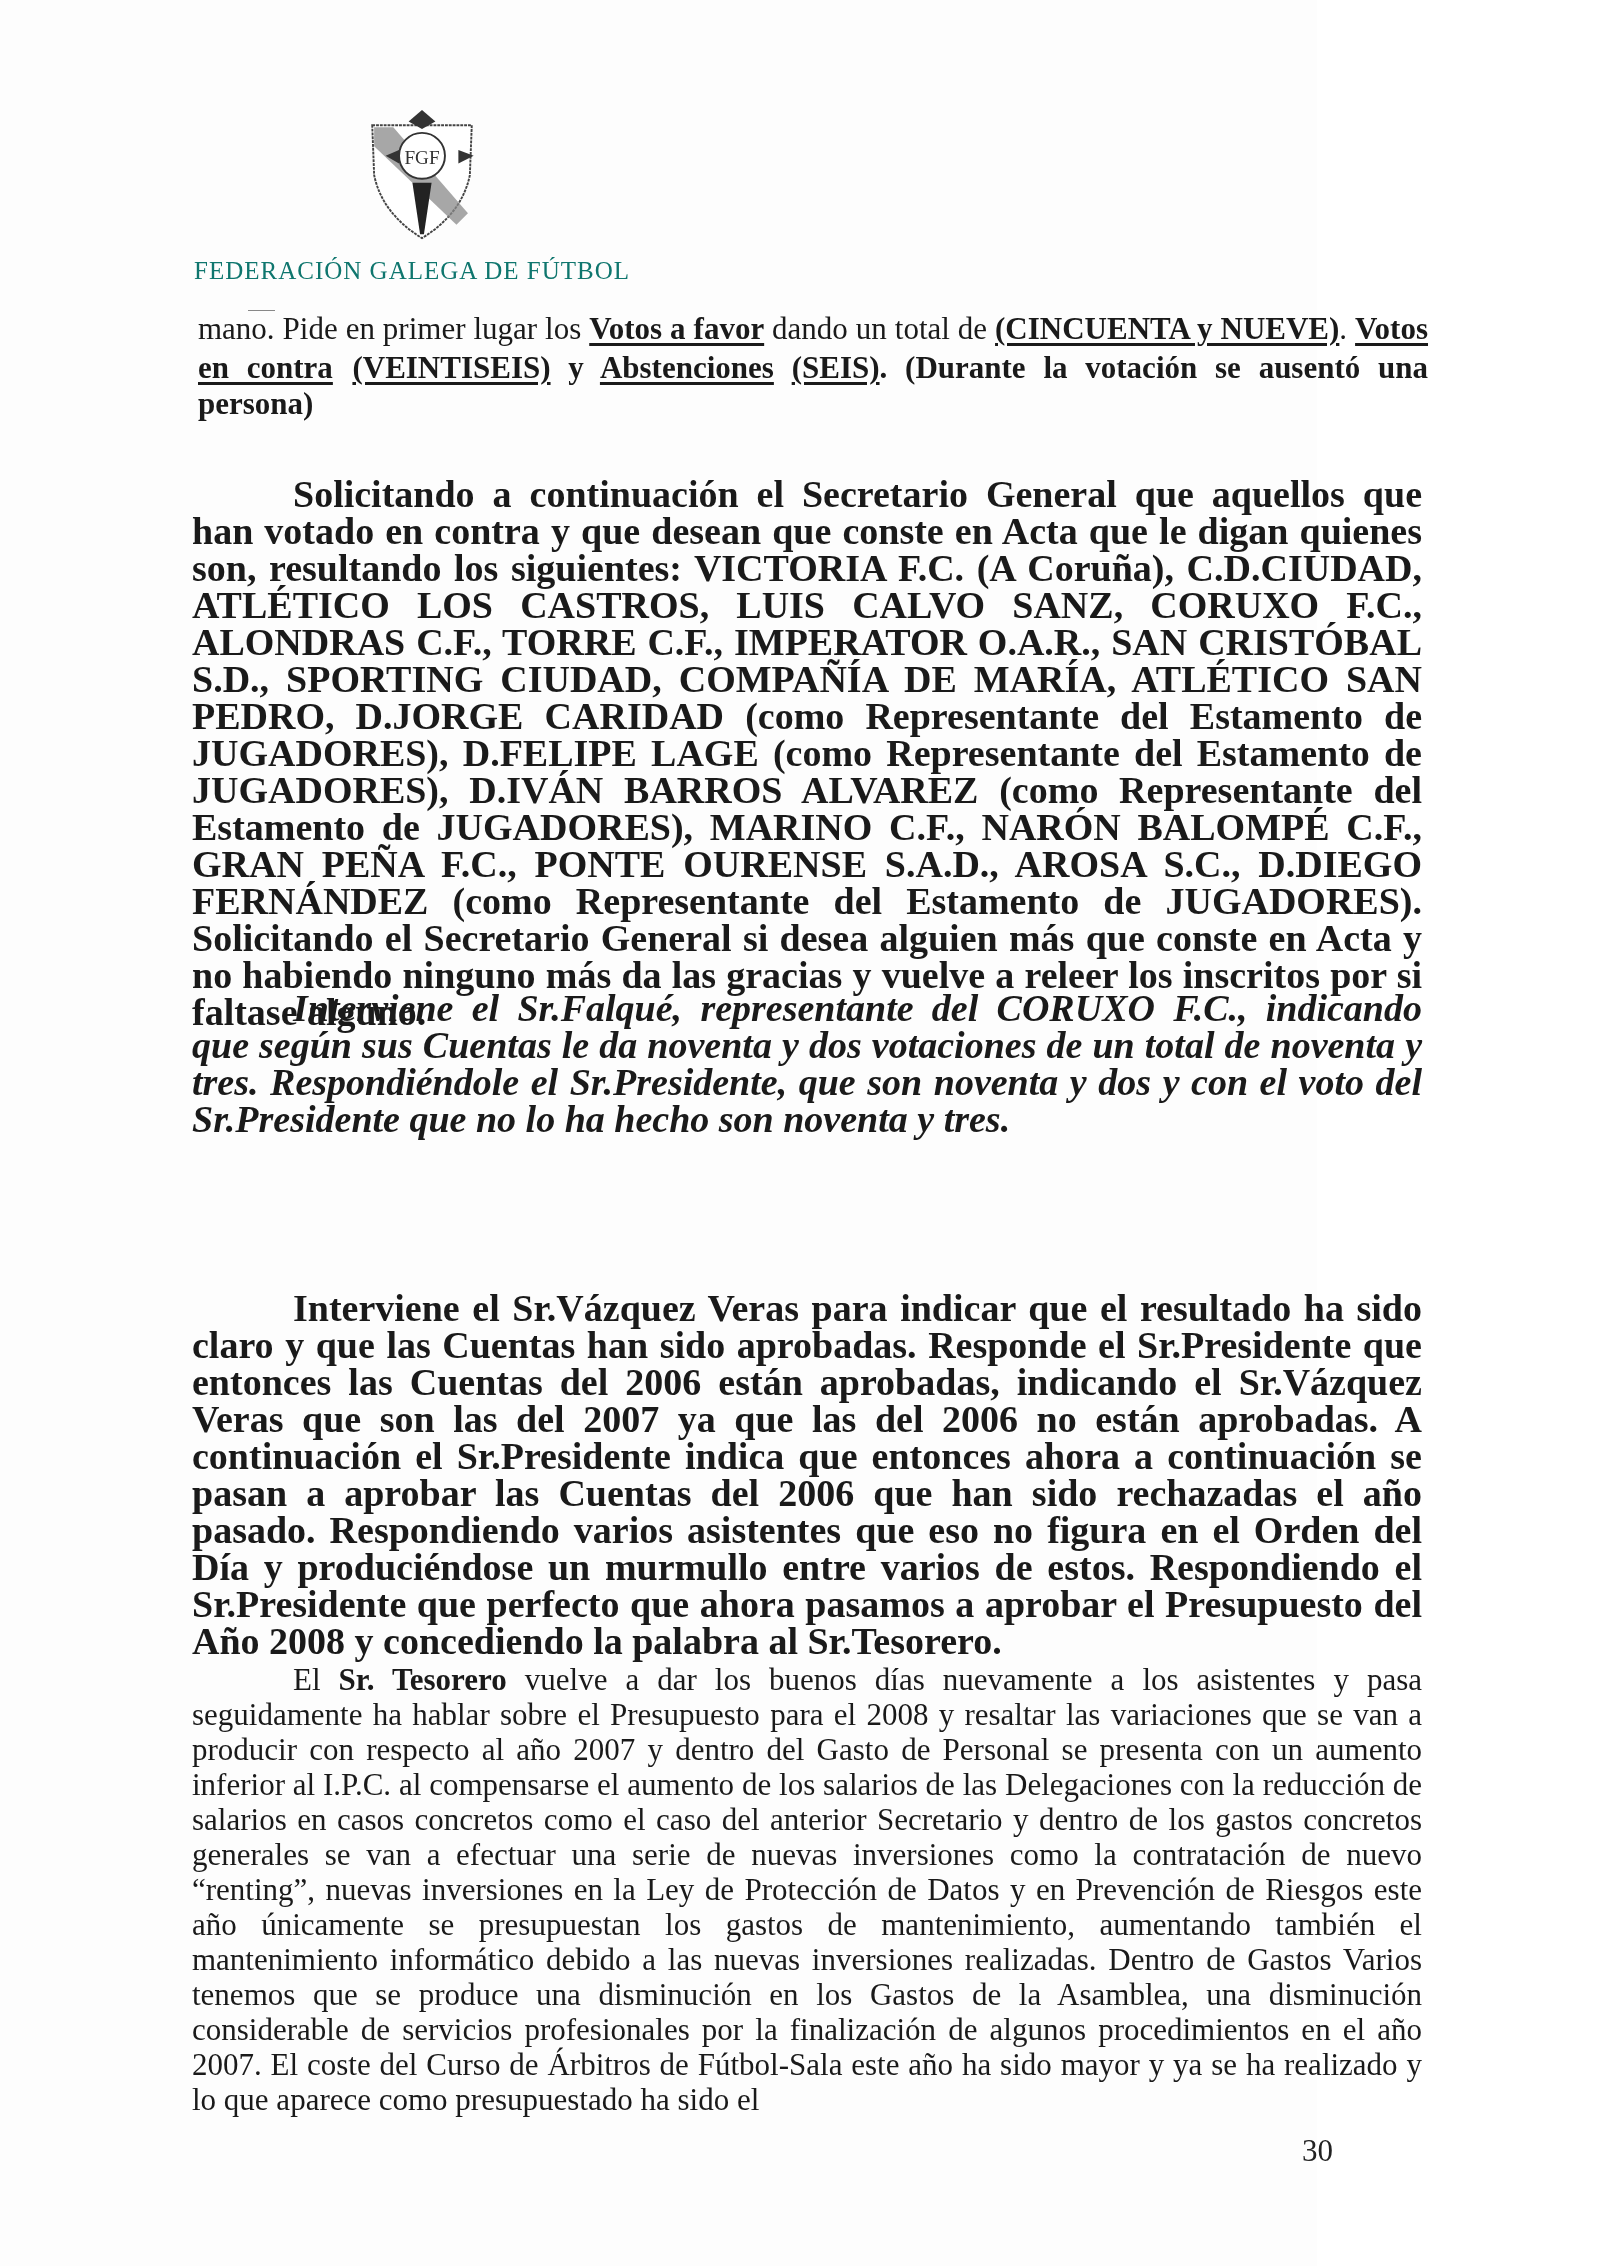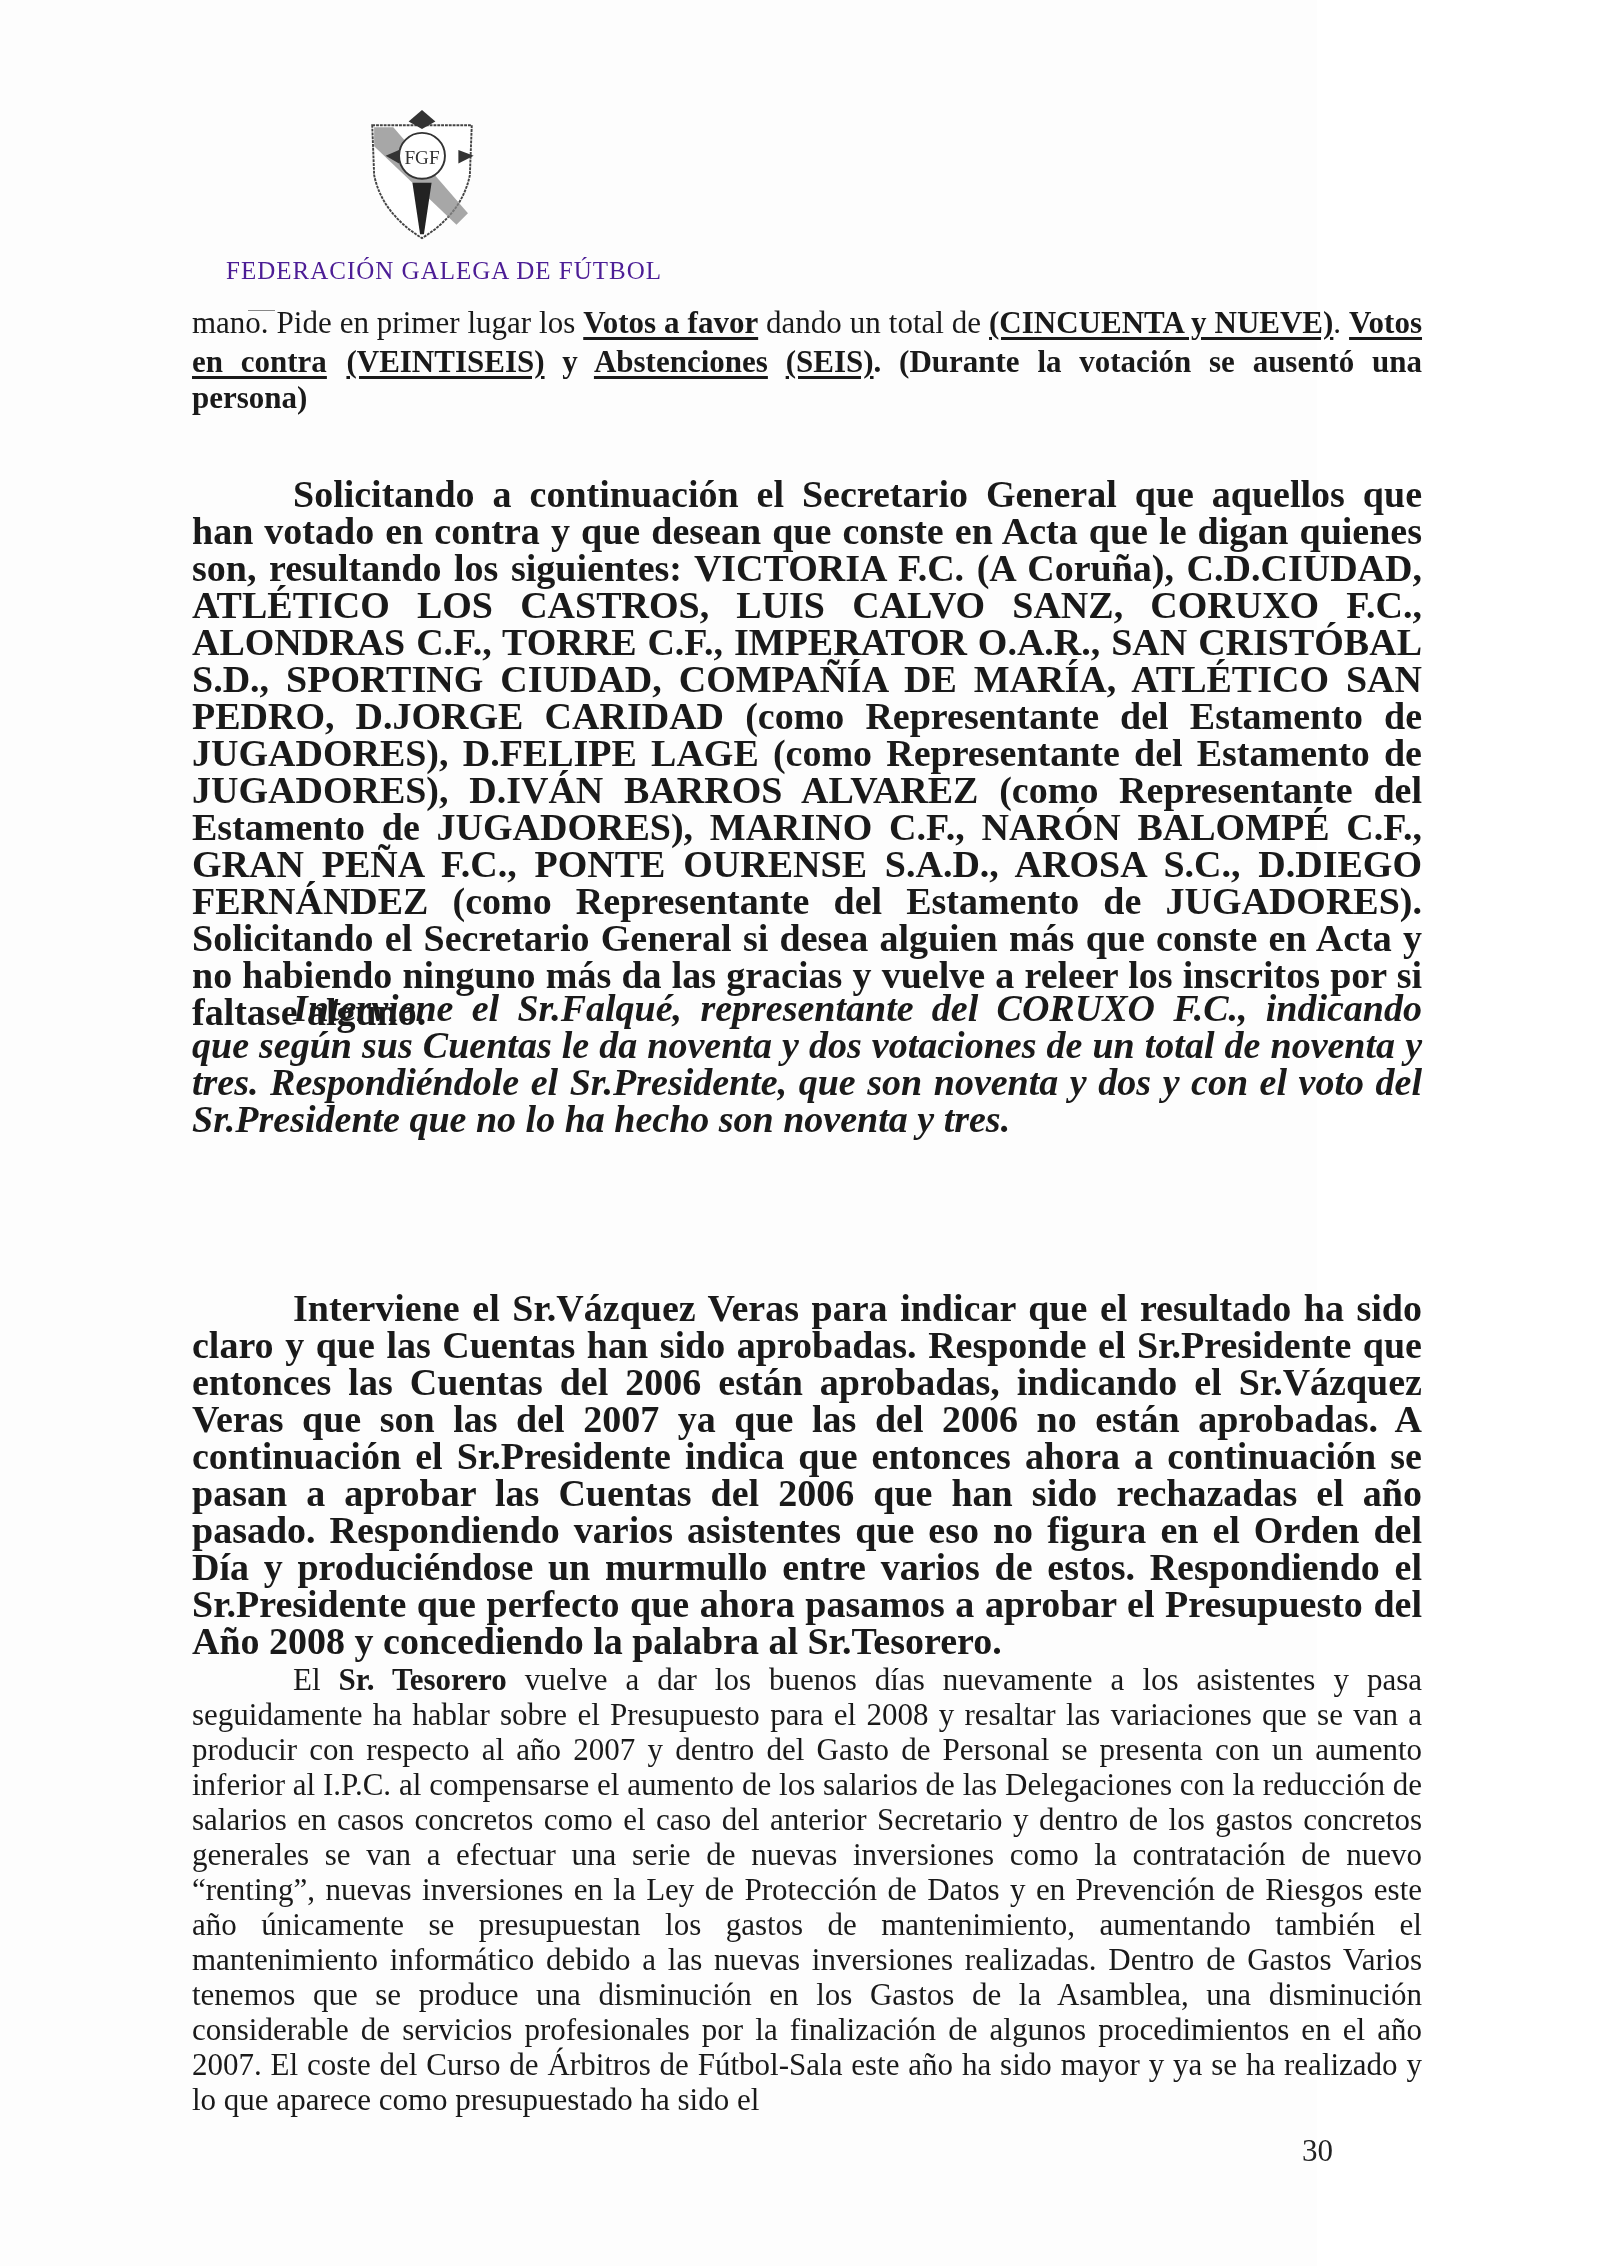--- a/index.html
+++ b/index.html
@@ -1,19 +1,19 @@
 <!DOCTYPE html>
 <html><head>
 <meta charset="utf-8">
 <style>
   html, body { margin: 0; padding: 0; background: #ffffff; }
   body { width: 1616px; height: 2266px; position: relative; overflow: hidden; font-family: "Liberation Serif", serif; color: #1a1a1a; }
   .page { position: absolute; left: 0; top: 0; width: 1317px; height: 2266px; background: #fdfdfd; }
   .logo { position: absolute; left: 355px; top: 108px; width: 134px; height: 134px; }
-  .org-name { position: absolute; left: 226px; top: 257px; font-family: "Liberation Serif", serif; font-size: 25px; letter-spacing: 1px; color: #4c1d95; white-space: nowrap; }
+  .org-name { position: absolute; left: 194px; top: 257px; font-family: "Liberation Serif", serif; font-size: 25px; letter-spacing: 1px; color: #0f766e; white-space: nowrap; }
   .body-text { position: absolute; left: 192px; width: 1230px; text-align: justify; text-align-last: left; }
   .bold { font-family: "Liberation Serif", serif; font-weight: bold; font-size: 38px; line-height: 37px; }
   .normal { font-family: "Liberation Serif", serif; font-size: 31px; line-height: 36px; }
   .indent { text-indent: 101px; }
   .ul { text-decoration: underline; text-decoration-thickness: 2.9px; text-underline-offset: 3.8px; font-weight: bold; }
   .p0 { top: 305px; }
   .p1 { top: 476px; }
   .p2 { top: 990px; }
   .p3 { top: 1174px; }
   .p4 { top: 1290px; }
@@ -33,21 +33,21 @@
     <path d="M108 44 L124 50 L108 58 Z" fill="#333"></path>
     <path d="M32 50 L46 44 L46 58 Z" fill="#333"></path>
     <path d="M60 78 L80 78 L72 132 L68 132 Z" fill="#222"></path>
     <circle cx="70" cy="50" r="24" fill="#fff" stroke="#333" stroke-width="2"></circle>
     <text x="70" y="58" text-anchor="middle" font-family="Liberation Serif, serif" font-size="20" fill="#333">FGF</text>
   </svg>
 
   <div class="org-name">FEDERACIÓN GALEGA DE FÚTBOL</div>
   <div class="small-rule"></div>
 
-  <p class="body-text normal p0" style="margin:0;">
+  <p class="body-text normal p0" style="margin:6px;">
     <span>mano. Pide en primer lugar los </span><span class="ul">Votos a favor</span><span> dando un total de </span><span class="ul">(CINCUENTA y NUEVE)</span><span>. </span><span class="ul">Votos en contra</span><span class="bold">  </span><span class="ul">(VEINTISEIS)</span><span style="font-weight:bold"> y </span><span class="ul">Abstenciones</span><span> </span><span class="ul">(SEIS)</span><span style="font-weight:bold">. (Durante la votación se ausentó una persona)</span>
   </p>
 
   <p class="body-text bold indent p1" style="margin:0;">Solicitando a continuación el Secretario General que aquellos que han votado en contra y que desean que conste en Acta que le digan quienes son, resultando los siguientes: VICTORIA F.C. (A Coruña), C.D.CIUDAD, ATLÉTICO LOS CASTROS, LUIS CALVO SANZ, CORUXO F.C., ALONDRAS C.F., TORRE C.F., IMPERATOR O.A.R., SAN CRISTÓBAL S.D., SPORTING CIUDAD, COMPAÑÍA DE MARÍA, ATLÉTICO SAN PEDRO, D.JORGE CARIDAD (como Representante del Estamento de JUGADORES), D.FELIPE LAGE (como Representante del Estamento de JUGADORES), D.IVÁN BARROS ALVAREZ (como Representante del Estamento de JUGADORES), MARINO C.F., NARÓN BALOMPÉ C.F., GRAN PEÑA F.C., PONTE OURENSE S.A.D., AROSA S.C., D.DIEGO FERNÁNDEZ (como Representante del Estamento de JUGADORES). Solicitando el Secretario General si desea alguien más que conste en Acta y no habiendo ninguno más da las gracias y vuelve a releer los inscritos por si faltase alguno.</p>
 
   <p class="body-text bold indent p2" style="margin:0;font-style:italic;">Interviene el Sr.Falqué, representante del CORUXO F.C., indicando que según sus Cuentas le da noventa y dos votaciones de un total de noventa y tres. Respondiéndole el Sr.Presidente, que son noventa y dos y con el voto del Sr.Presidente que no lo ha hecho son noventa y tres.</p>
 
 
   <p class="body-text bold indent p4" style="margin:0;">Interviene el Sr.Vázquez Veras para indicar que el resultado ha sido claro y que las Cuentas han sido aprobadas. Responde el Sr.Presidente que entonces las Cuentas del 2006 están aprobadas, indicando el Sr.Vázquez Veras que son las del 2007 ya que las del 2006 no están aprobadas. A continuación el Sr.Presidente indica que entonces ahora a continuación se pasan a aprobar las Cuentas del 2006 que han sido rechazadas el año pasado. Respondiendo varios asistentes que eso no figura en el Orden del Día y produciéndose un murmullo entre varios de estos. Respondiendo el Sr.Presidente que perfecto que ahora pasamos a aprobar el Presupuesto del Año 2008 y concediendo la palabra al Sr.Tesorero.</p>
 

